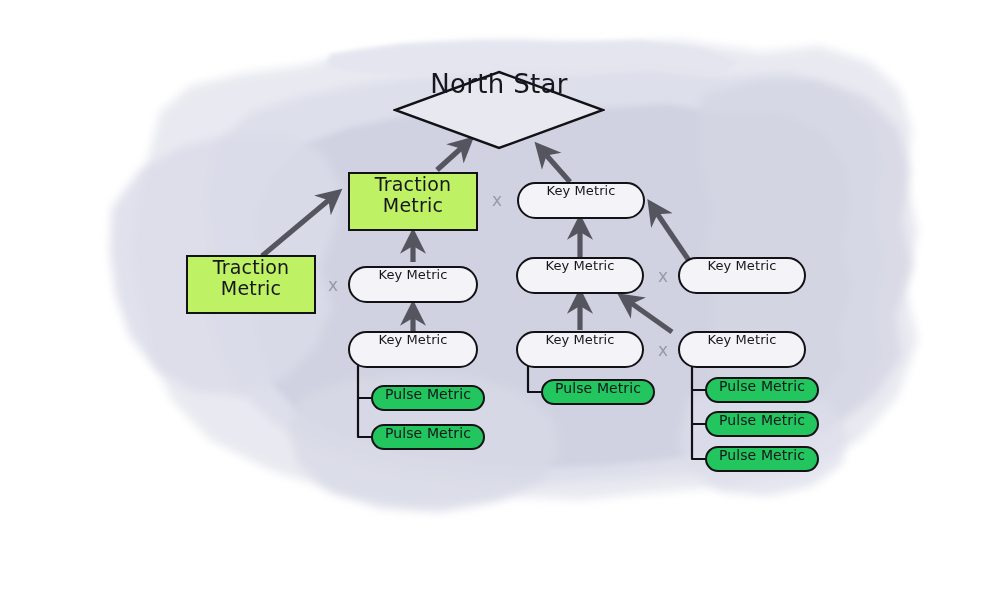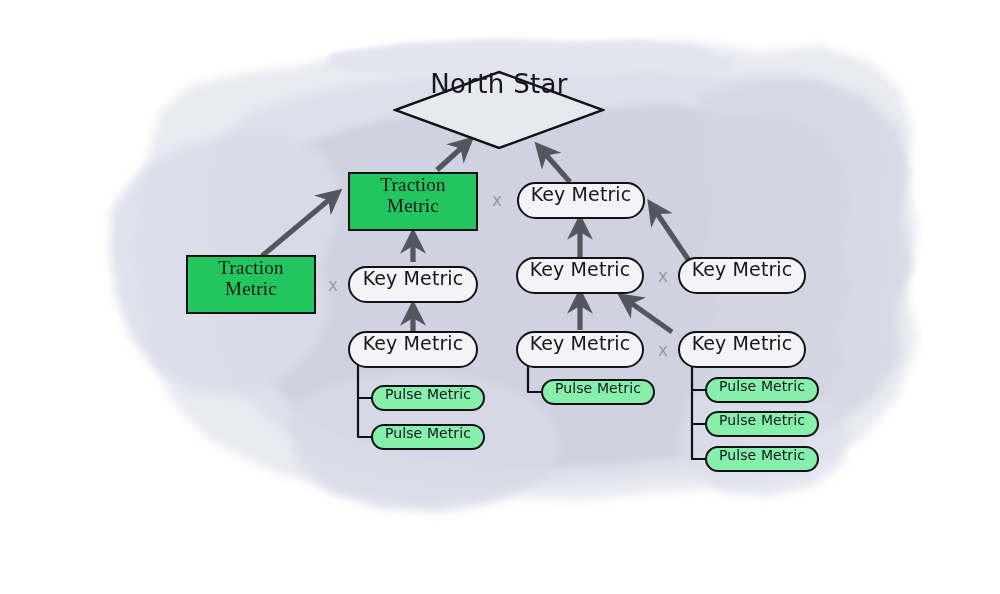--- a/index.html
+++ b/index.html
@@ -35,49 +35,48 @@
     display: flex;
     align-items: flex-start;
     justify-content: center;
     text-align: center;
     color: #16161c;
     line-height: 1.12;
     white-space: pre-line;
   }
   .node-rect {
     border: 2.5px solid #111116;
-    background: #22c55e;
+    background: #bef264;
     font-size: 19px;
     letter-spacing: 0.2px;
-    font-family: Liberation Serif, serif;
   }
   .node-diamond {
     background: transparent;
     font-size: 26px;
     letter-spacing: 0.3px;
   }
   .diamond-shape {
     position: absolute;
     left: 0; top: 0;
     width: 100%; height: 100%;
   }
   .diamond-label {
     position: relative;
     z-index: 2;
   }
   .node-pill {
     border: 2.6px solid #111116;
     background: #f4f4f8;
     border-radius: 999px;
-    font-size: 19px;
+    font-size: 13px;
     letter-spacing: 0.1px;
   }
   .node-pill-sm {
     border: 2.2px solid #111116;
-    background: #86efac;
+    background: #22c55e;
     border-radius: 999px;
     font-size: 14px;
     letter-spacing: 0.1px;
   }
   .mult {
     position: absolute;
     color: #9a9aa6;
     font-size: 17px;
     font-weight: 400;
     display: flex;

